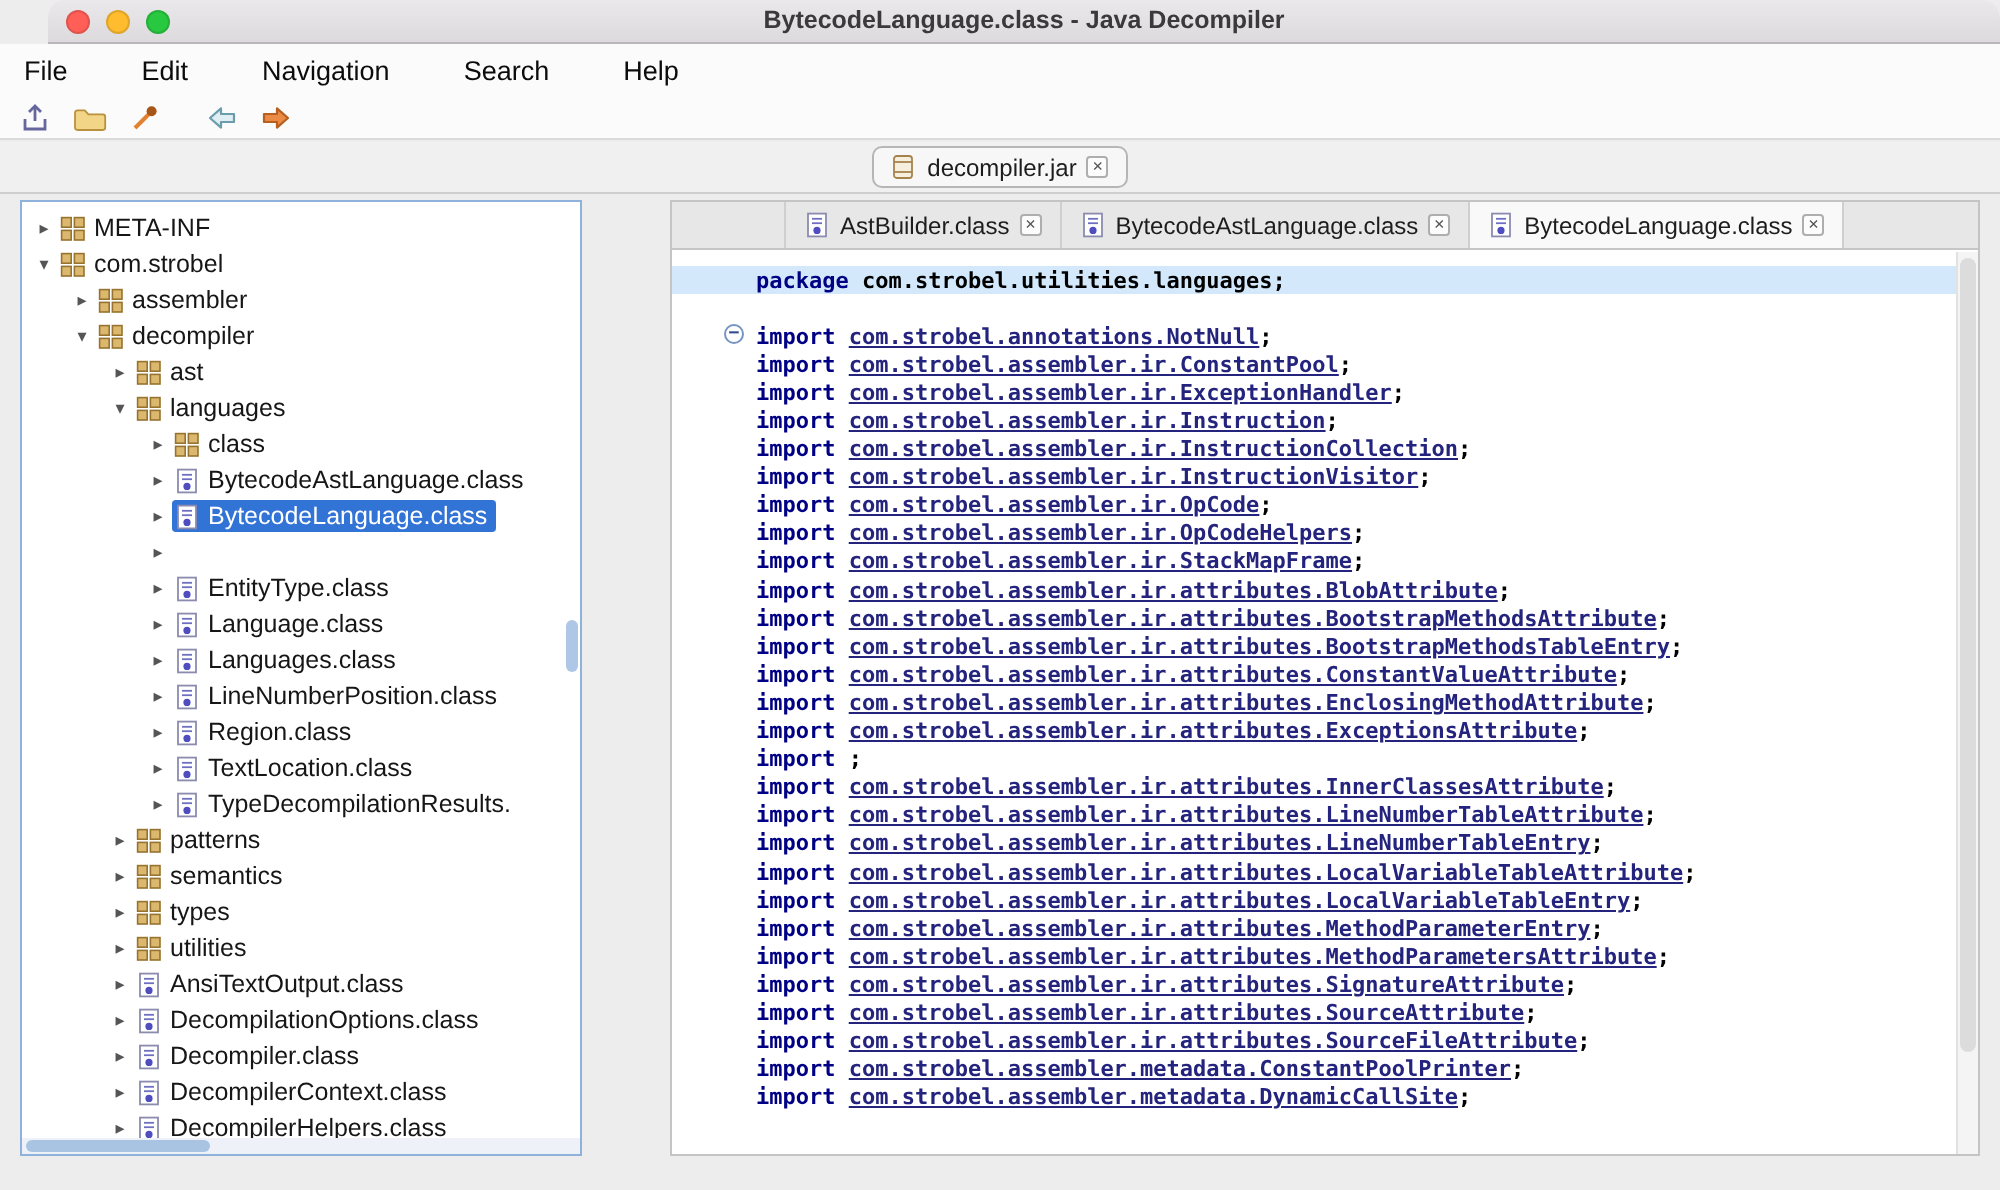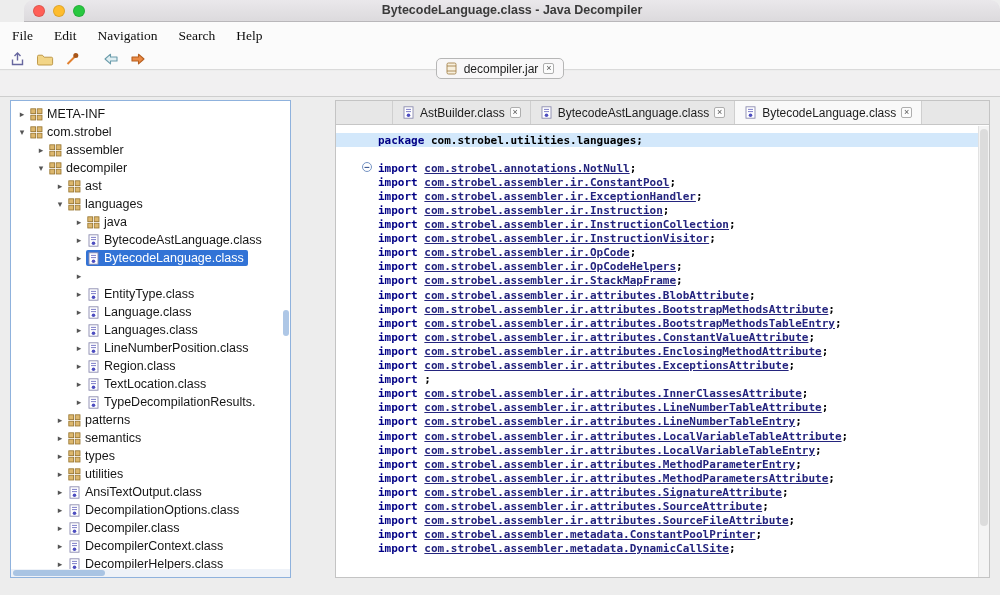--- a/index.html
+++ b/index.html
@@ -7,33 +7,33 @@
   body { position:relative; background:#ededed; font-family:"Liberation Sans",sans-serif; overflow:hidden; border-radius:9px; }
 
   .titlebar { position:absolute; top:0; left:0; right:0; height:22px;
     background:linear-gradient(#eae8eb,#dcdadd); border-bottom:1px solid #b9b7ba; border-radius:9px 9px 0 0;margin-left:24px; }
   .title { text-align:center; line-height:21px; font-size:12.5px; font-weight:bold; color:#3a3a3a; }
   .lights { position:absolute; left:9px; top:5px; display:flex; gap:8px; }
   .light { width:12px; height:12px; border-radius:50%; border:1px solid rgba(0,0,0,.12); }
   .light.red{background:#ff5f57} .light.yellow{background:#febc2e} .light.green{background:#28c840}
 
   .menubar { position:absolute; top:22px; left:0; right:0; height:27px; background:#fbfbfb;
-    display:flex; align-items:center; padding:0 12px; gap:21px; font-size:13.5px; color:#0c0c0c;font-family:Liberation Serif, serif; }
+    display:flex; align-items:center; padding:0 12px; gap:37px; font-size:13.5px; color:#0c0c0c; }
   .menu-item { cursor:default; }
 
   .toolbar { position:absolute; top:49px; left:0; right:0; height:21px; background:#fbfbfb;
     border-bottom:1px solid #dadada; display:flex; align-items:center; padding:0 8px; gap:8px; }
   .tool { width:19px; height:17px; display:flex; align-items:center; justify-content:center; }
   .tool svg { display:block; }
   .tool.sep-before { margin-left:12px; }
 
   .jarstrip { position:absolute; top:71px; left:0; right:0; height:26px;
     display:flex; justify-content:center; align-items:flex-end; border-bottom:1px solid #cecece; background:#f1f0f1; }
   .jar-tab { display:flex; align-items:center; gap:5px; height:21px; padding:0 9px; background:#f8f7f8;
-    border:1px solid #b6b6b6; border-radius:5px; font-size:12px; color:#1d1d1d; margin-bottom:17px; }
+    border:1px solid #b6b6b6; border-radius:5px; font-size:12px; color:#1d1d1d; margin-bottom:2px; }
   .tab-close { display:inline-block; width:11px; height:11px; line-height:9px; text-align:center;
     font-size:9px; color:#555; border:1px solid #aeaeae; border-radius:2px; background:#fcfcfc; }
 
   .main-tree { position:absolute; left:10px; top:100px; width:281px; bottom:17px; background:#fff;
     border:1px solid #8fb2dd; overflow:hidden; }
   .tree-inner { padding-top:4px; }
   .tree-row { height:18px; display:flex; align-items:center; font-size:12.5px; color:#161616; white-space:nowrap; }
   .chev { width:14px; font-size:9px; color:#555; text-align:center; flex-shrink:0; }
   .node { display:flex; align-items:center; gap:4px; padding:1px 4px 1px 1px; border-radius:2px; }
   .node.selected { background:#3273d6; }
@@ -223,21 +223,21 @@
         <span class="chev">▸</span>
         <span class="node">
           <span class="node-icon">
             <svg width="13" height="13" viewBox="0 0 13 13">
               <rect x="0.8" y="0.8" width="4.8" height="4.8" fill="#dcb76e" stroke="#96732e" stroke-width="0.8"></rect>
               <rect x="7.2" y="0.8" width="4.8" height="4.8" fill="#dcb76e" stroke="#96732e" stroke-width="0.8"></rect>
               <rect x="0.8" y="7.2" width="4.8" height="4.8" fill="#dcb76e" stroke="#96732e" stroke-width="0.8"></rect>
               <rect x="7.2" y="7.2" width="4.8" height="4.8" fill="#dcb76e" stroke="#96732e" stroke-width="0.8"></rect>
             </svg>
           </span>
-          <span class="tree-label">java</span>
+          <span class="tree-label">class</span>
         </span>
       </div>
       <div class="tree-row" style="padding-left: 61px;">
         <span class="chev">▸</span>
         <span class="node">
           <span class="node-icon">
             <svg width="13" height="13" viewBox="0 0 13 13">
               <rect x="2" y="0.8" width="9" height="11.4" fill="#ffffff" stroke="#8b8bb0" stroke-width="0.9"></rect>
               <line x1="4" y1="3.4" x2="9" y2="3.4" stroke="#6f6fc2" stroke-width="0.9"></line>
               <line x1="4" y1="5.6" x2="9" y2="5.6" stroke="#6f6fc2" stroke-width="0.9"></line>

